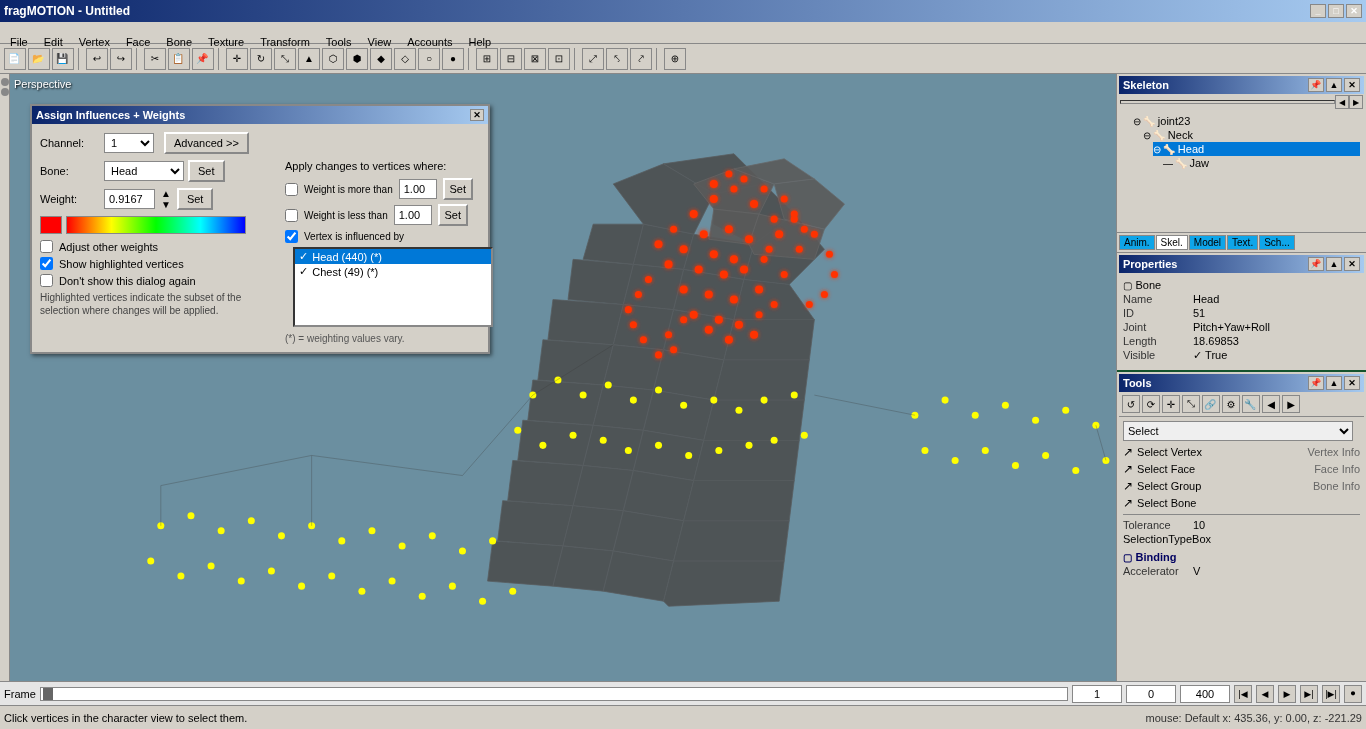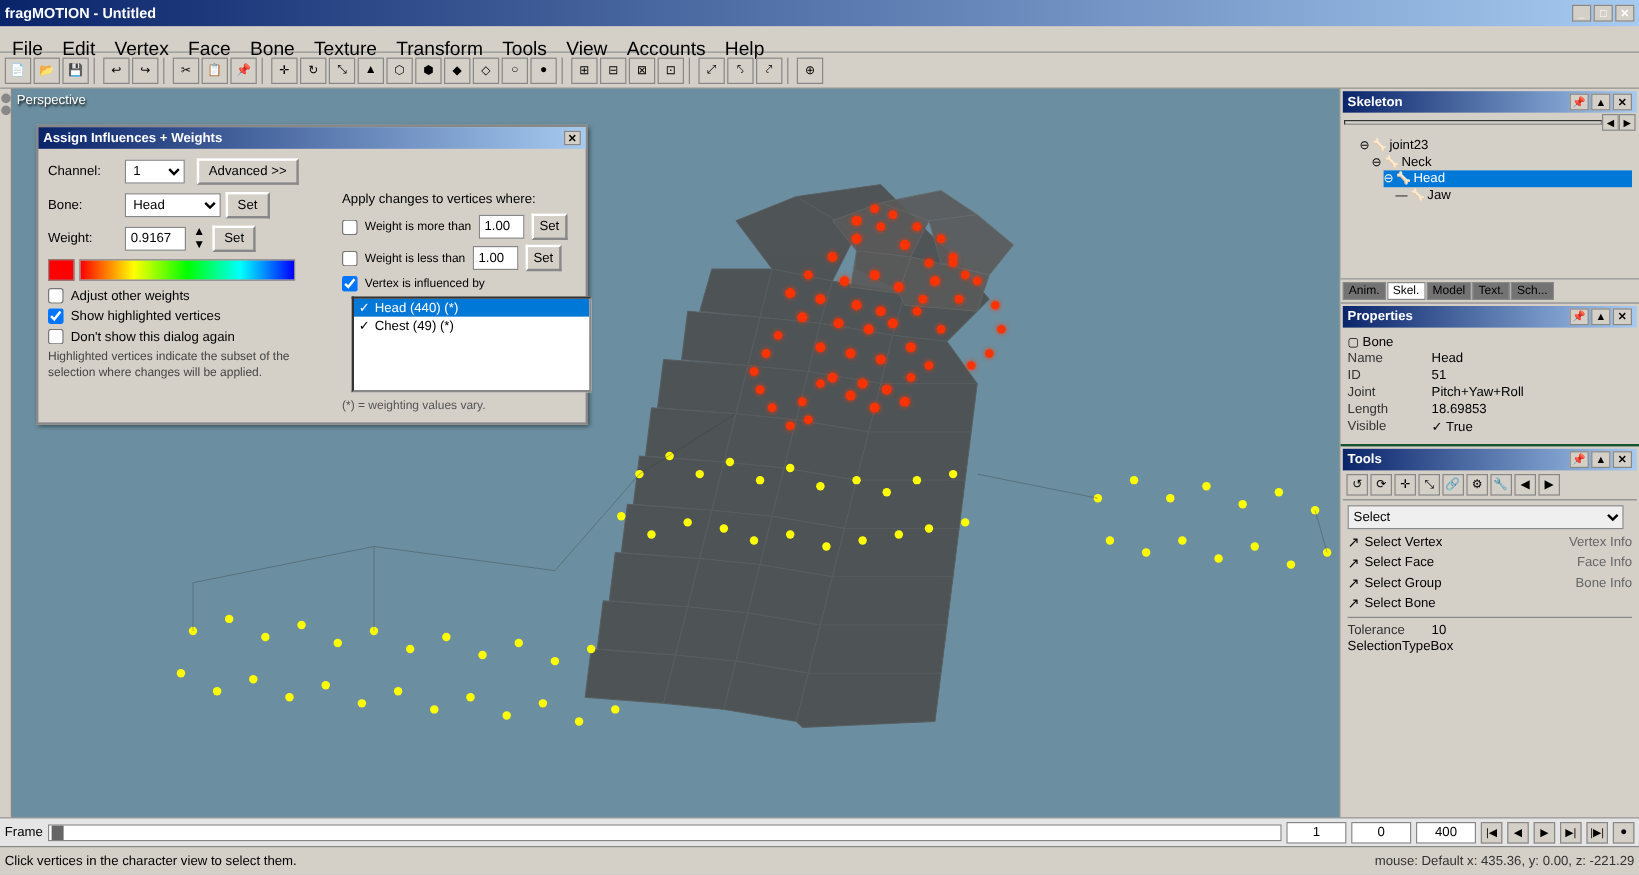--- a/index.html
+++ b/index.html
@@ -5,21 +5,21 @@
     * { margin: 0; padding: 0; box-sizing: border-box; }
     body { font-family: 'MS Sans Serif', Arial, sans-serif; font-size: 11px; background: #d4d0c8; color: #000; overflow: hidden; width: 1366px; height: 729px; }
 
     
     #title-bar { background: linear-gradient(to right, #0a246a, #a6caf0); color: white; height: 22px; display: flex; align-items: center; justify-content: space-between; padding: 0 4px; font-size: 12px; font-weight: bold; }
     #title-bar-controls { display: flex; gap: 2px; }
     .title-btn { width: 16px; height: 14px; background: #d4d0c8; border: 1px solid #888; display: flex; align-items: center; justify-content: center; font-size: 9px; cursor: pointer; }
 
     
     #menu-bar { background: #d4d0c8; height: 22px; display: flex; align-items: center; border-bottom: 1px solid #888; padding: 0 2px; }
-    .menu-item { padding: 2px 8px; cursor: pointer; font-size: 16px; margin-top: 18px; }
+    .menu-item { padding: 2px 8px; cursor: pointer; font-size: 11px; margin-top: 18px; }
 
     
     #toolbar { background: #d4d0c8; height: 30px; display: flex; align-items: center; border-bottom: 1px solid #888; padding: 2px 4px; gap: 2px; flex-wrap: wrap; }
     .tb-btn { width: 22px; height: 22px; background: #d4d0c8; border: 1px solid #888; display: flex; align-items: center; justify-content: center; font-size: 10px; cursor: pointer; }
     .tb-sep { width: 4px; height: 22px; border-left: 1px solid #888; margin: 0 2px; }
 
     
     #main { display: flex; height: calc(729px - 22px - 22px - 30px - 24px - 24px); }
 
     
@@ -91,21 +91,21 @@
     .tool-row { display: flex; align-items: center; gap: 4px; margin-top: 3px; cursor: pointer; }
     .tool-icon { font-size: 12px; }
     .tool-label { font-size: 11px; }
     .tool-info { font-size: 11px; color: #666; margin-left: auto; }
     .tools-divider { border-top: 1px solid #888; margin: 4px 0; }
     .prop-section { margin-top: 6px; }
     .prop-section-title { font-weight: bold; color: #000060; margin-bottom: 2px; }
 
     
     .panel-tabs { display: flex; gap: 1px; padding: 2px; background: #d4d0c8; border-bottom: 1px solid #888; }
-    .panel-tab { font-size: 10px; padding: 1px 4px; background: #737373; border: 1px solid #888; cursor: pointer; }
+    .panel-tab { font-size: 10px; padding: 1px 4px; background: #0ea5e9; border: 1px solid #888; cursor: pointer; }
     .panel-tab.active { background: white; }
 
     
     #timeline { height: 24px; background: #e5e5e5; border-top: 1px solid #888; display: flex; align-items: center; padding: 0 4px; gap: 4px; }
     .timeline-track { flex: 1; height: 14px; background: white; border: 1px solid #888; position: relative; }
     .timeline-thumb { width: 10px; height: 100%; background: #666; position: absolute; left: 2px; }
     .timeline-input { width: 50px; height: 18px; border: 1px solid #888; text-align: center; font-size: 11px; }
     .timeline-btn { width: 18px; height: 18px; background: #d4d0c8; border: 1px solid #888; display: flex; align-items: center; justify-content: center; font-size: 9px; cursor: pointer; }
 
     
@@ -630,20 +630,30 @@
         <div class="tools-divider"></div>
 
         <div class="prop-row">
           <span class="prop-name">Tolerance</span>
           <span class="prop-value">10</span>
         </div>
         <div class="prop-row">
           <span class="prop-value">SelectionTypeBox</span>
         </div>
 
+        <div class="prop-section">
+          <div class="prop-section-title">
+            <span style="font-size:10px;">▢</span>
+            <span>Binding</span>
+          </div>
+          <div class="prop-row">
+            <span class="prop-name">Accelerator</span>
+            <span class="prop-value">V</span>
+          </div>
+        </div>
       </div>
     </div>
   </div>
 </div>
 
 <div id="timeline">
   <span style="font-size:11px;">Frame</span>
   <div class="timeline-track">
     <div class="timeline-thumb"></div>
   </div>

